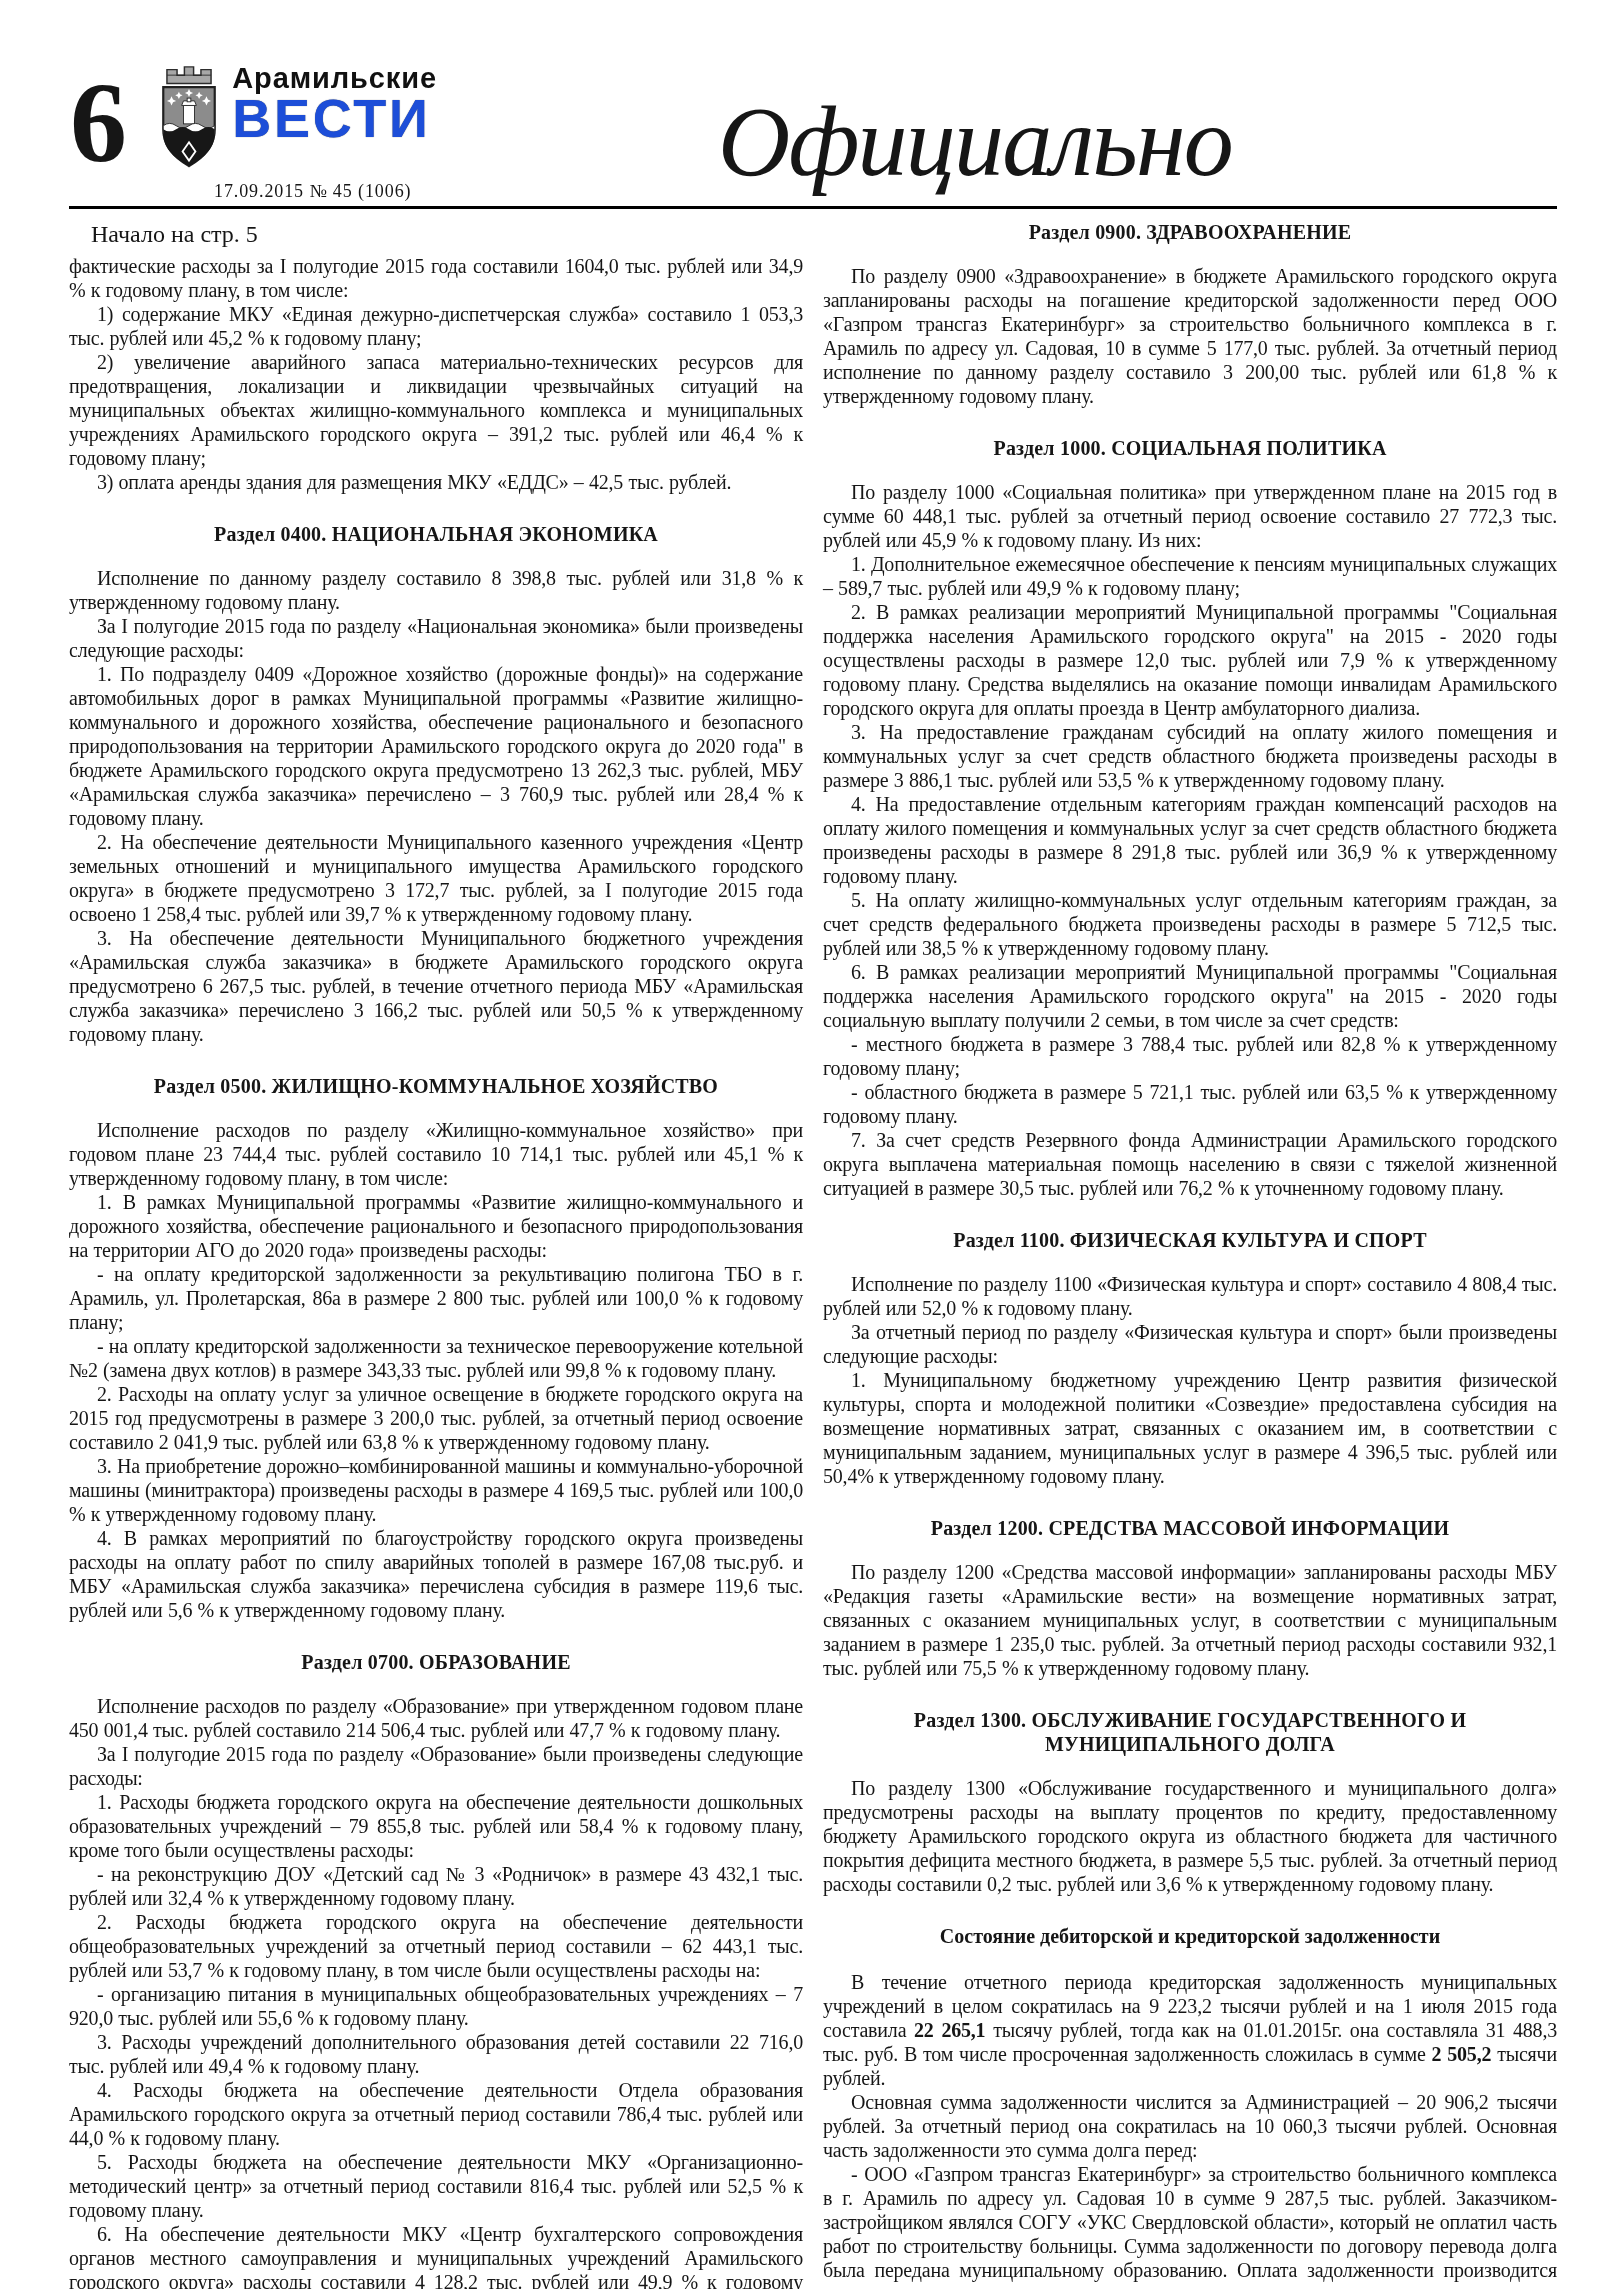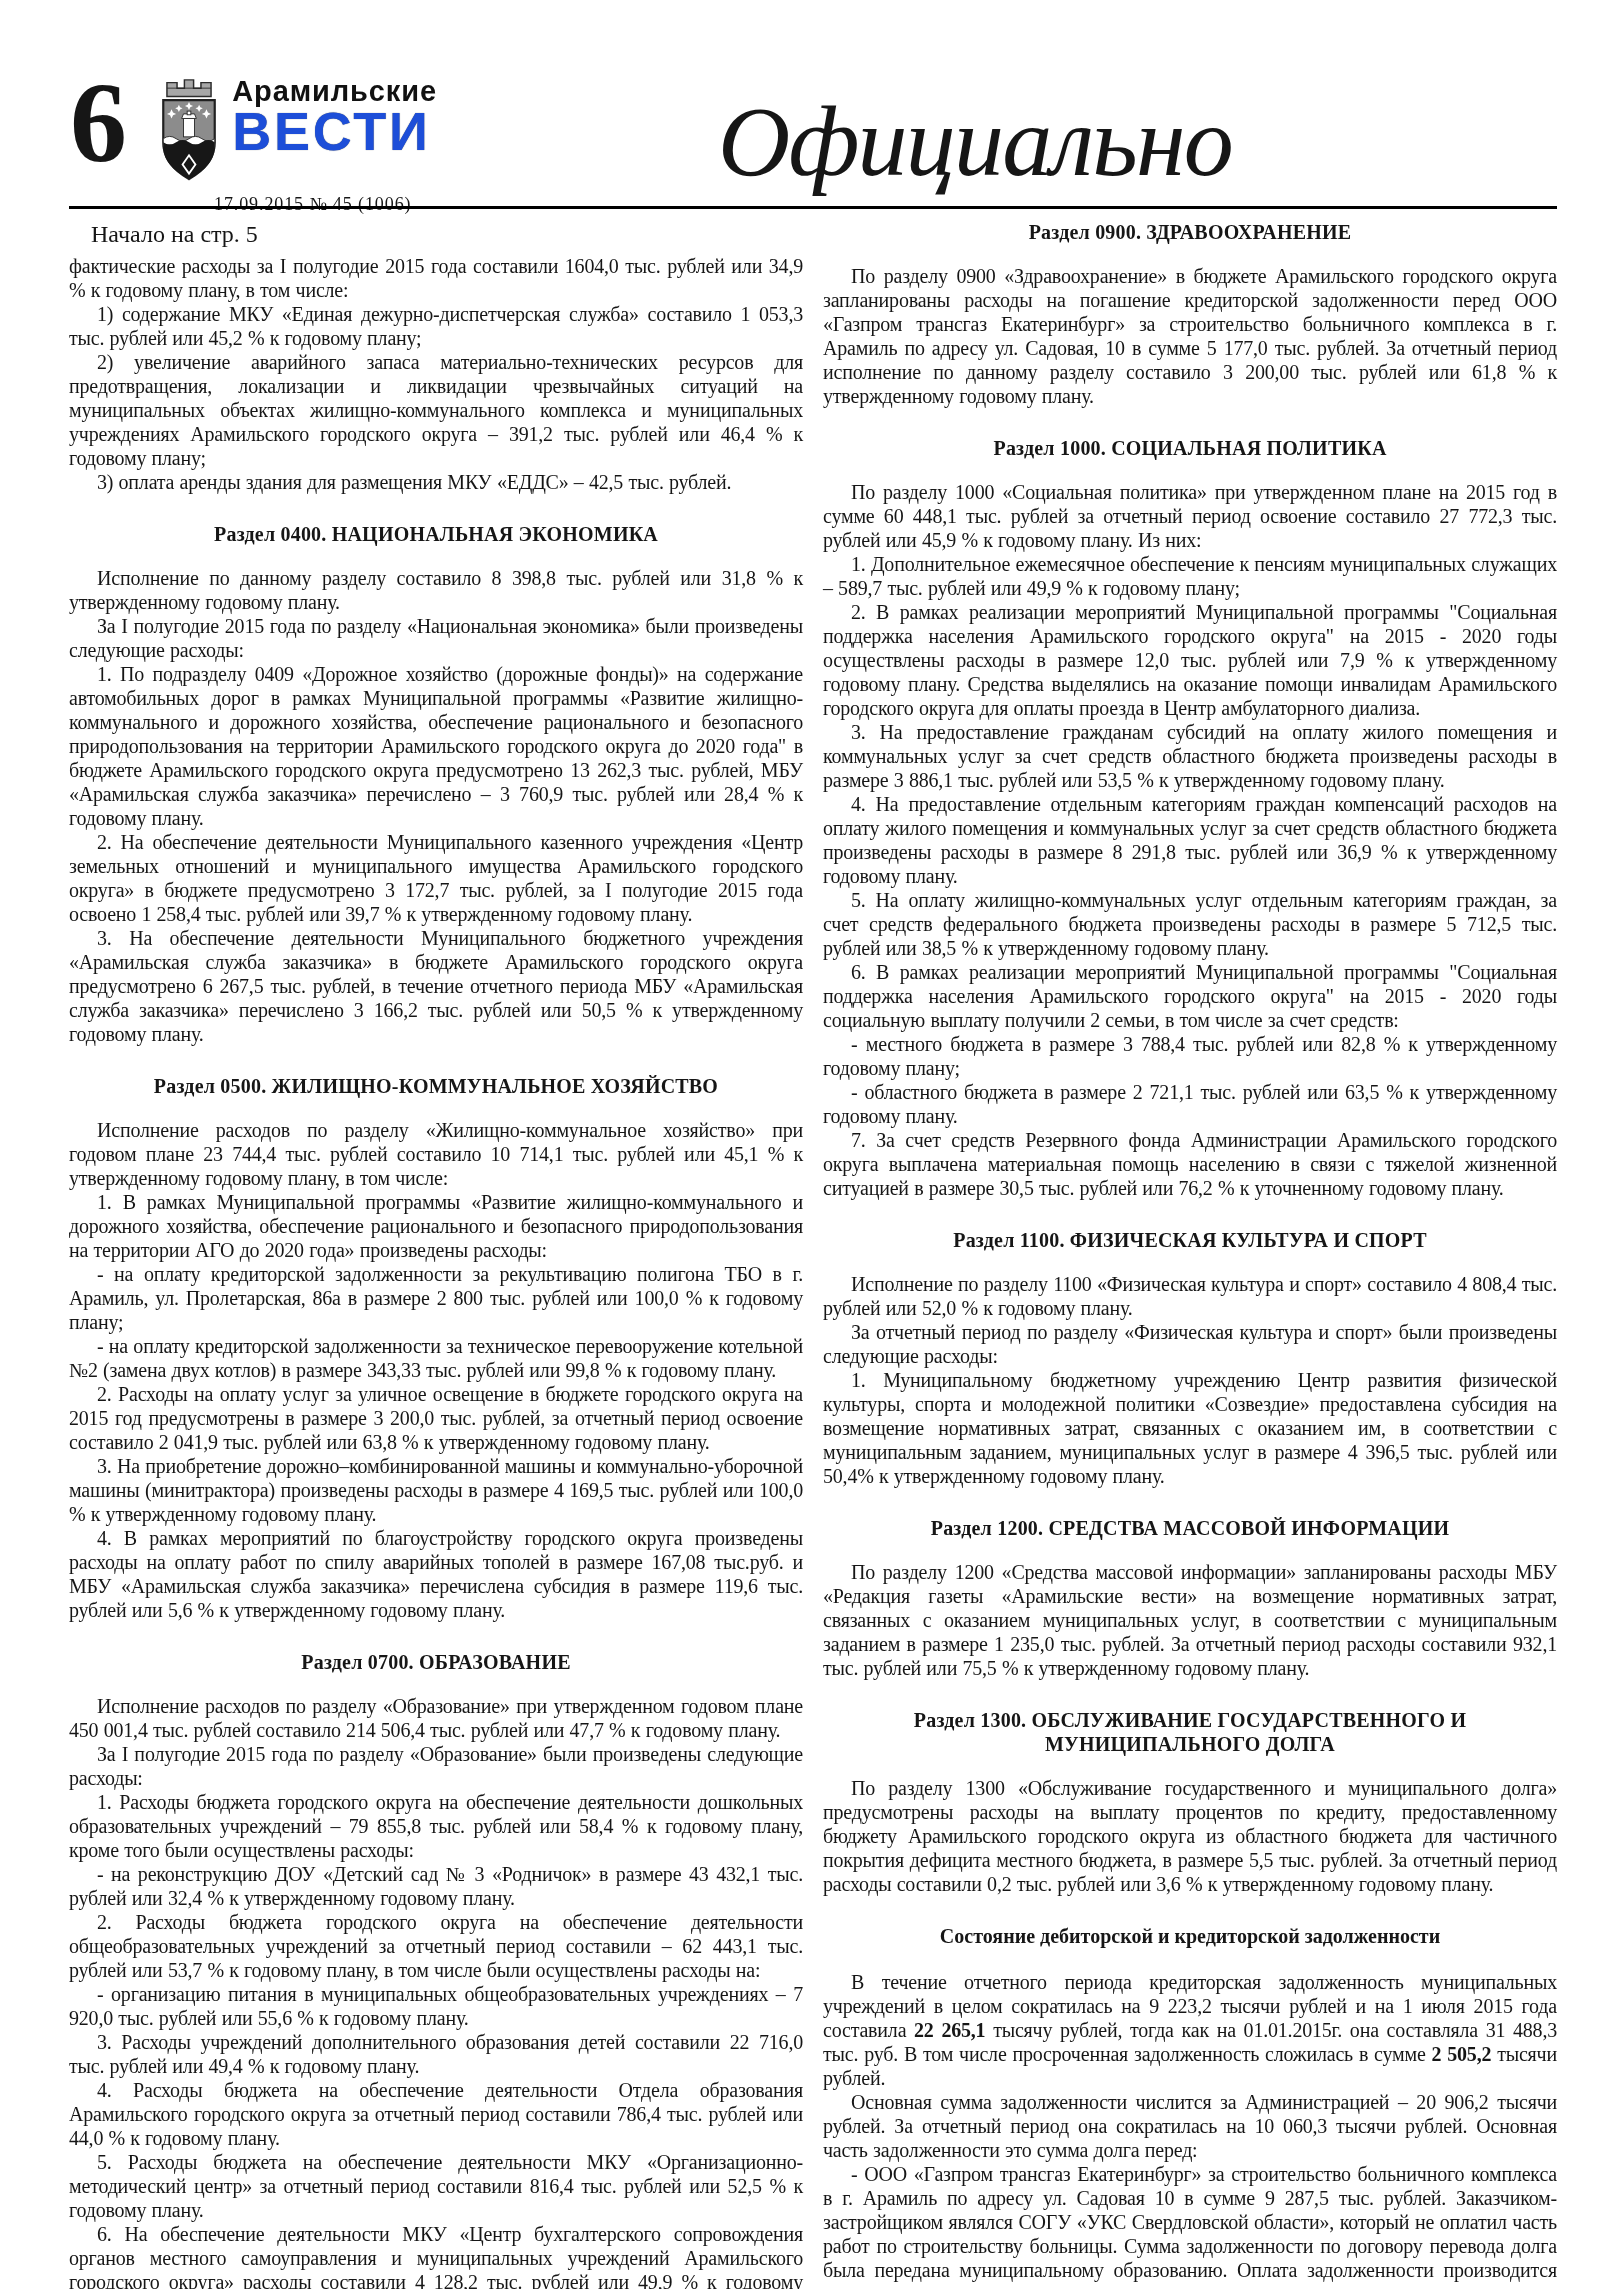--- a/index.html
+++ b/index.html
@@ -1,21 +1,21 @@
 <!DOCTYPE html>
 <html lang="ru" style="font-size:14.8px"><head>
 <meta charset="utf-8">
 <style>
   html,body{margin:0;padding:0;background:#e8e8e8;}
   .page{position:relative;width:1619px;height:2290px;background:#ffffff;overflow:hidden;
         font-family:"Liberation Serif", serif;color:#161616;}
   
   .page-num{position:absolute;left:70px;top:66px;font-size:114px;line-height:1;font-weight:bold;
             font-family:"Liberation Serif", serif;}
-  .mast{position:absolute;left:155px;top:76px;}
+  .mast{position:absolute;left:155px;top:63px;}
   .mast-row{display:flex;align-items:flex-start;}
   .logo{display:inline-block;margin-right:9.2px;}
   .mast-text{display:flex;flex-direction:column;}
   .mast-top{font-family:"Liberation Sans", sans-serif;font-weight:bold;font-size:29px;line-height:1.05;
             letter-spacing:0.9px;color:#111;}
   .mast-bottom{font-family:"Liberation Sans", sans-serif;font-weight:bold;font-size:54px;line-height:.95;
             letter-spacing:2.8px;color:#1d4ed8;text-shadow:0 0 0.9px #555;}
   .date-line{font-size:18px;margin-top:7.4px;margin-left:59px;letter-spacing:0.9px;}
   .script-title{position:absolute;left:718px;top:92px;font-style:italic;font-weight:500;
             font-size:100px;line-height:1;font-family:"Liberation Serif", serif;letter-spacing:-1.8px;text-align:right;}
@@ -123,21 +123,21 @@
         <p class="para">По разделу 0900 «Здравоохранение» в бюджете Арамильского городского округа запланированы расходы на погашение кредиторской задолженности перед ООО «Газпром трансгаз Екатеринбург» за строительство больничного комплекса в г. Арамиль по адресу ул. Садовая, 10 в сумме 5 177,0 тыс. рублей. За отчетный период исполнение по данному разделу составило 3 200,00 тыс. рублей или 61,8 % к утвержденному годовому плану.</p>
         <h3 class="heading">Раздел 1000. СОЦИАЛЬНАЯ ПОЛИТИКА</h3>
         <p class="para">По разделу 1000 «Социальная политика» при утвержденном плане на 2015 год в сумме 60 448,1 тыс. рублей за отчетный период освоение составило 27 772,3 тыс. рублей или 45,9 % к годовому плану. Из них:</p>
         <p class="para">1. Дополнительное ежемесячное обеспечение к пенсиям муниципальных служащих – 589,7 тыс. рублей или 49,9 % к годовому плану;</p>
         <p class="para">2. В рамках реализации мероприятий Муниципальной программы "Социальная поддержка населения Арамильского городского округа" на 2015 - 2020 годы осуществлены расходы в размере 12,0 тыс. рублей или 7,9 % к утвержденному годовому плану. Средства выделялись на оказание помощи инвалидам Арамильского городского округа для оплаты проезда в Центр амбулаторного диализа.</p>
         <p class="para">3. На  предоставление гражданам субсидий на оплату жилого помещения и коммунальных услуг за счет средств областного бюджета произведены расходы в размере 3 886,1 тыс. рублей или 53,5 % к утвержденному годовому плану.</p>
         <p class="para">4. На предоставление отдельным категориям граждан компенсаций расходов на оплату жилого помещения и коммунальных услуг за счет средств областного бюджета произведены расходы в размере 8 291,8 тыс. рублей или 36,9 % к утвержденному годовому плану.</p>
         <p class="para">5. На оплату жилищно-коммунальных услуг отдельным категориям граждан, за счет средств федерального бюджета произведены расходы в размере 5 712,5 тыс. рублей или 38,5 % к утвержденному годовому плану.</p>
         <p class="para">6. В рамках реализации мероприятий Муниципальной программы "Социальная поддержка населения Арамильского городского округа" на 2015 - 2020 годы социальную выплату получили 2 семьи, в том числе за счет средств:</p>
         <p class="para">- местного бюджета в размере 3 788,4 тыс. рублей или 82,8 % к утвержденному годовому плану;</p>
-        <p class="para">- областного бюджета в размере 2 721,1 тыс. рублей или 63,5 % к утвержденному годовому плану.</p>
+        <p class="para">- областного бюджета в размере 5 721,1 тыс. рублей или 63,5 % к утвержденному годовому плану.</p>
         <p class="para">7. За счет средств Резервного фонда Администрации Арамильского городского округа выплачена материальная помощь населению в связи с тяжелой жизненной ситуацией в размере 30,5 тыс. рублей или 76,2 % к уточненному годовому плану.</p>
         <h3 class="heading">Раздел 1100. ФИЗИЧЕСКАЯ КУЛЬТУРА И СПОРТ</h3>
         <p class="para">Исполнение по разделу 1100 «Физическая культура и спорт» составило 4 808,4 тыс. рублей или 52,0 % к годовому плану.</p>
         <p class="para">За отчетный период по разделу «Физическая культура и спорт» были произведены следующие расходы:</p>
         <p class="para">1. Муниципальному бюджетному учреждению Центр развития физической культуры, спорта и молодежной политики «Созвездие» предоставлена субсидия на возмещение нормативных затрат, связанных с оказанием им, в соответствии с муниципальным заданием, муниципальных услуг в размере 4 396,5 тыс. рублей или 50,4% к утвержденному годовому плану.</p>
         <h3 class="heading">Раздел 1200. СРЕДСТВА МАССОВОЙ ИНФОРМАЦИИ</h3>
         <p class="para">По разделу 1200 «Средства массовой информации» запланированы расходы МБУ «Редакция газеты «Арамильские вести» на возмещение нормативных затрат, связанных с оказанием муниципальных услуг, в соответствии с муниципальным заданием в размере 1 235,0 тыс. рублей. За отчетный период расходы составили 932,1 тыс. рублей или 75,5 % к утвержденному годовому плану.</p>
         <h3 class="heading">Раздел 1300. ОБСЛУЖИВАНИЕ ГОСУДАРСТВЕННОГО И МУНИЦИПАЛЬНОГО ДОЛГА</h3>
         <p class="para">По разделу 1300 «Обслуживание государственного и муниципального долга» предусмотрены расходы на выплату процентов по кредиту, предоставленному бюджету Арамильского городского округа из областного бюджета для частичного покрытия дефицита местного бюджета, в размере 5,5 тыс. рублей. За отчетный период расходы составили 0,2 тыс. рублей или 3,6 % к утвержденному годовому плану.</p>
         <h4 class="subheading">Состояние дебиторской и кредиторской задолженности</h4>

